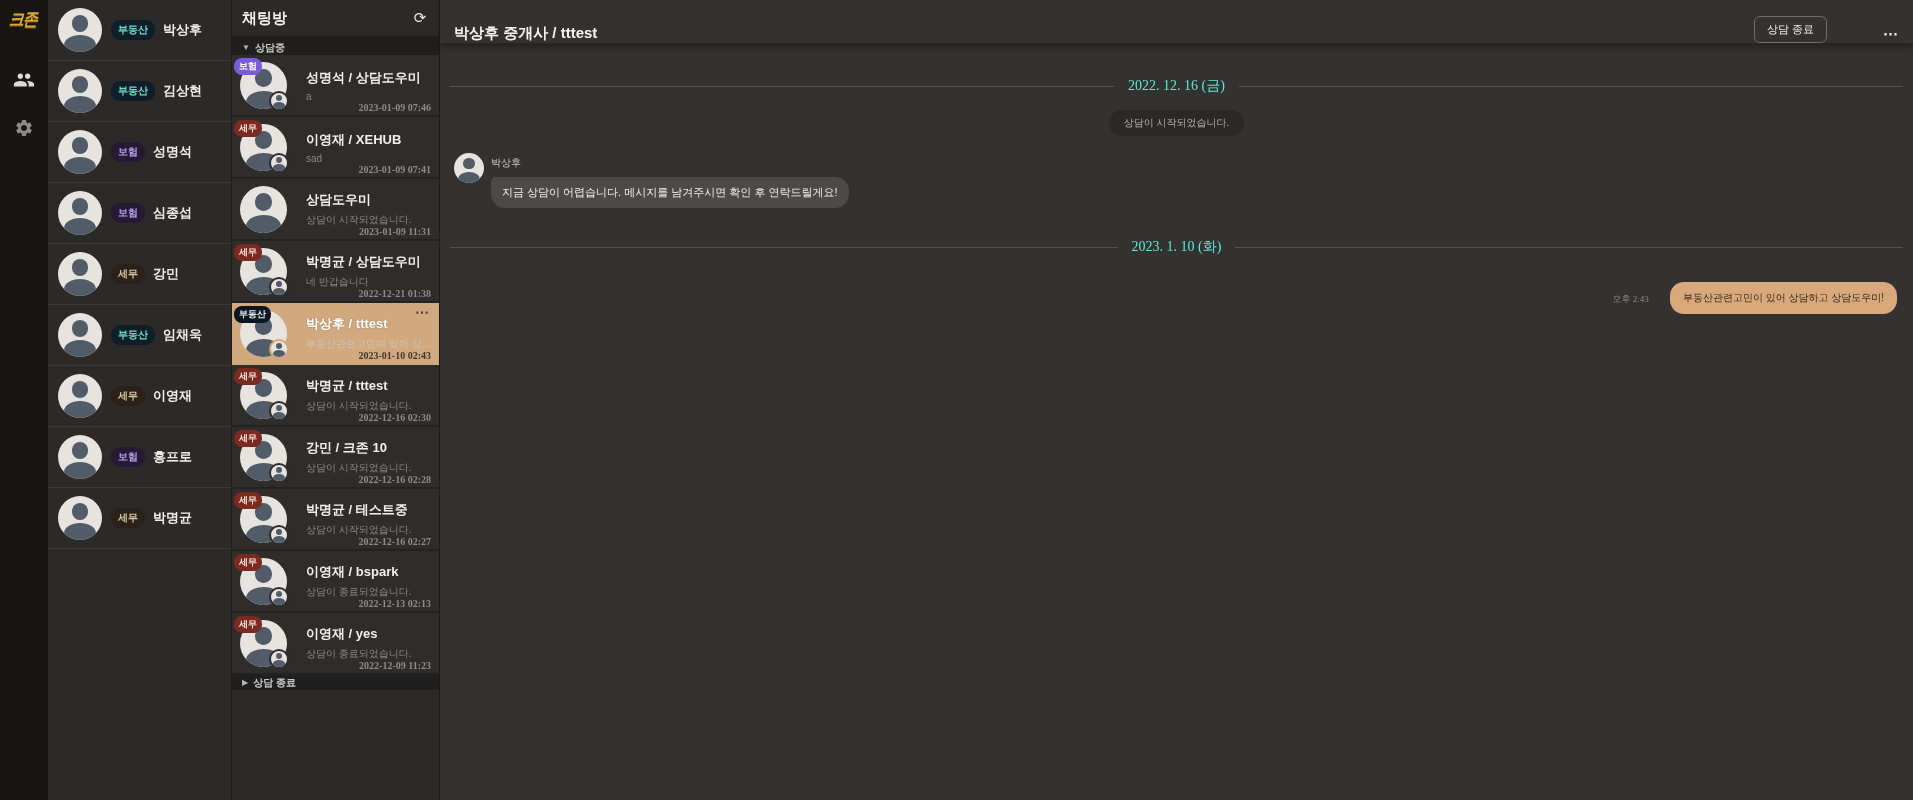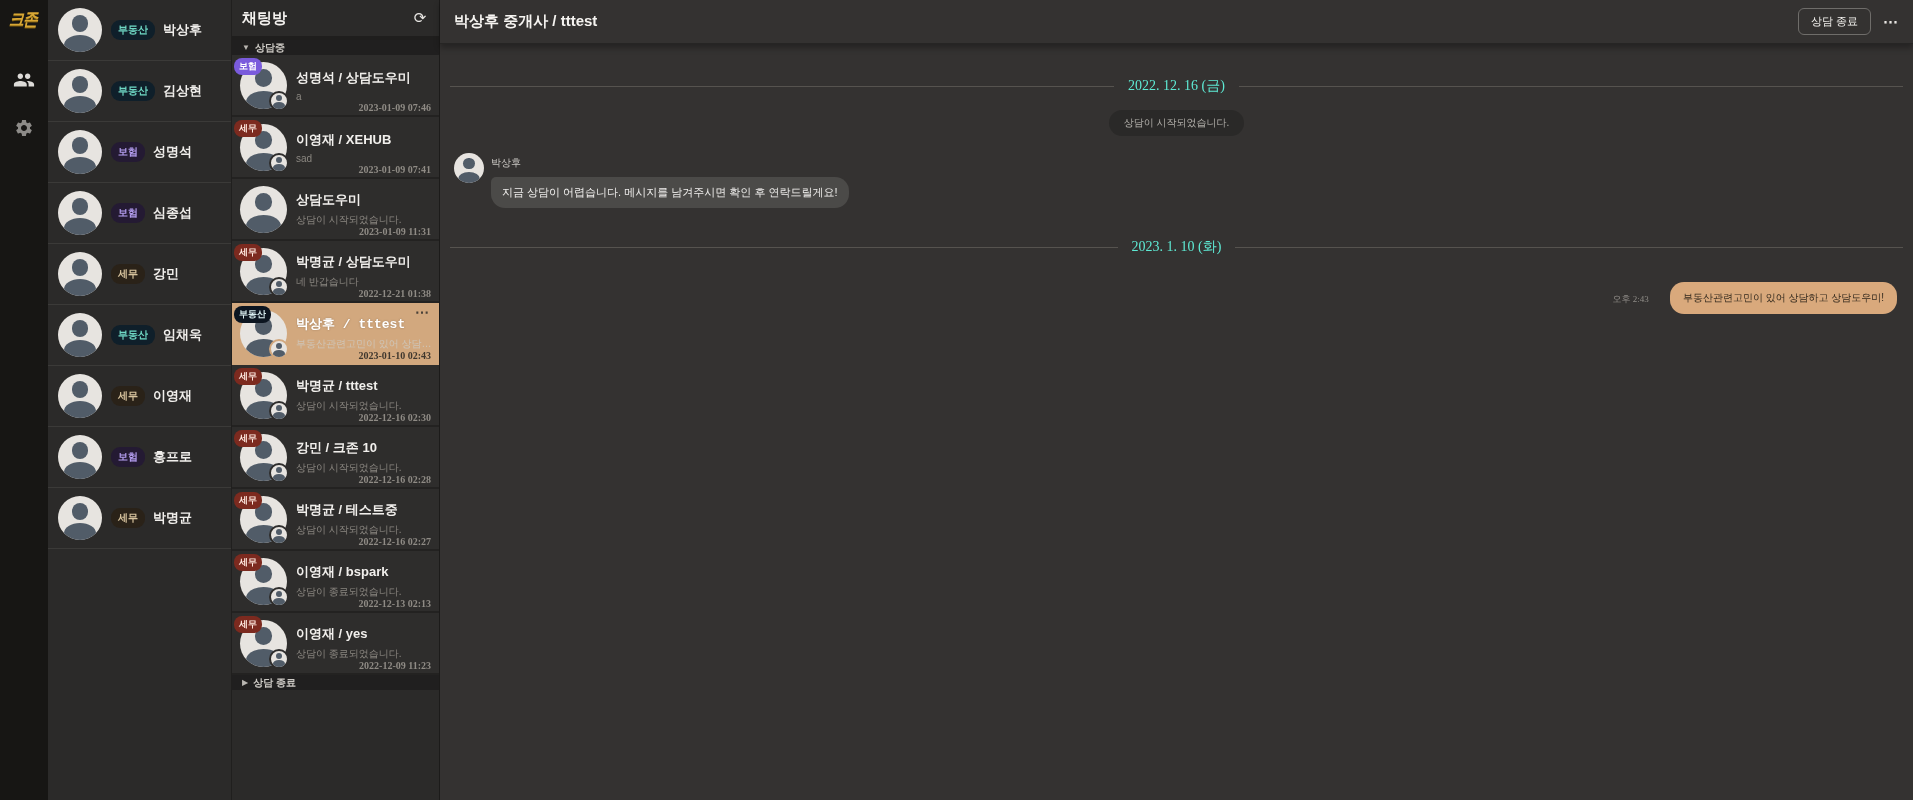--- a/index.html
+++ b/index.html
@@ -45,41 +45,41 @@
   .section-arrow { color:#b9b6b1; font-size:8px; }
   .section-label { color:#cdcac5; font-size:10px; font-weight:bold; }
   .room-row { height:62px; background:#2e2d2c; position:relative; display:flex; align-items:center;
               padding-left:8px; border-bottom:2px solid #232221; cursor:pointer; }
   .room-avatar-wrap { position:relative; width:47px; height:47px; flex-shrink:0; }
   .room-avatar { width:47px; height:47px; }
   .sub-avatar { position:absolute; right:-2px; bottom:-2px; width:20px; height:20px;
                 border:2px solid #2e2d2c; z-index:2; }
   .room-badge { position:absolute; left:-6px; top:-4px; z-index:3; font-size:9px; font-weight:bold;
                 border-radius:8px; padding:2px 5px; }
-  .room-col { margin-left:9px; overflow:hidden; }
+  .room-col { margin-left:19px; overflow:hidden; }
   .room-title { color:#f1efec; font-size:13px; font-weight:bold; white-space:nowrap; }
   .room-preview { color:#8b8781; font-size:10px; margin-top:4px; white-space:nowrap;
                   overflow:hidden; text-overflow:ellipsis; max-width:138px; }
   .room-time { position:absolute; right:8px; bottom:2px; color:#8f8b85; font-size:10px;
                font-weight:bold; font-family:"Liberation Serif", serif; }
   .room-dots { display:none; position:absolute; right:9px; top:1px; color:#4a4138;
                font-size:14px; font-weight:bold; letter-spacing:1px; cursor:pointer; }
   .room-row.selected { background:var(--accent,#d2a87e); border-bottom:2px solid var(--accent,#d2a87e); }
-  .room-row.selected .room-title { color:#ffffff; text-shadow:0 0 2px rgba(90,70,50,.45);font-family:Liberation Mono, monospace; }
+  .room-row.selected .room-title { color:#ffffff; text-shadow:0 0 2px rgba(90,70,50,.45); }
   .room-row.selected .room-preview { color:#cfc5b7; }
   .room-row.selected .room-time { color:#3f372e; }
   .room-row.selected .room-dots { display:block; }
   .room-row.selected .sub-avatar { border-color:var(--accent,#d2a87e); }
   .list-rest { flex:1; background:#2b2a29; }
 
   
   .main { flex:1; background:#343231; display:flex; flex-direction:column; }
-  .main-header { height:44px; display:flex; align-items:center; padding:0 14px; flex-shrink:0;
+  .main-header { height:44px; display:flex; align-items:flex-end; padding:0 14px; flex-shrink:0;
                  background:#343231; border-bottom:1px solid #262524;
-                 box-shadow:0 4px 6px rgba(0,0,0,.3); position:relative; z-index:5; }
+                 box-shadow:0 4px 6px rgba(0,0,0,.3); position:relative; z-index:5;gap:44px; }
   .main-title { color:#f6f4f1; font-size:15px; font-weight:bold; }
   .end-btn { margin-left:auto; background:transparent; border:1px solid #6f6d6a; border-radius:6px;
              color:#f2f0ed; font-size:11px; padding:5px 12px; cursor:pointer; }
   .more-btn { background:none; border:none; color:#e8e6e3; font-size:15px; font-weight:bold;
               margin-left:12px; cursor:pointer; letter-spacing:1px; }
   .main-body { flex:1; overflow:hidden; }
   .date-divider { display:flex; align-items:center; gap:14px; margin:33px 10px 0; }
   .date-divider .line { flex:1; height:1px; background:#56534f; }
   .date-divider .date-text { color:#5eead4; font-size:14px; font-family:"Liberation Serif", serif; }
   .divider-2 { margin-top:30px; }

